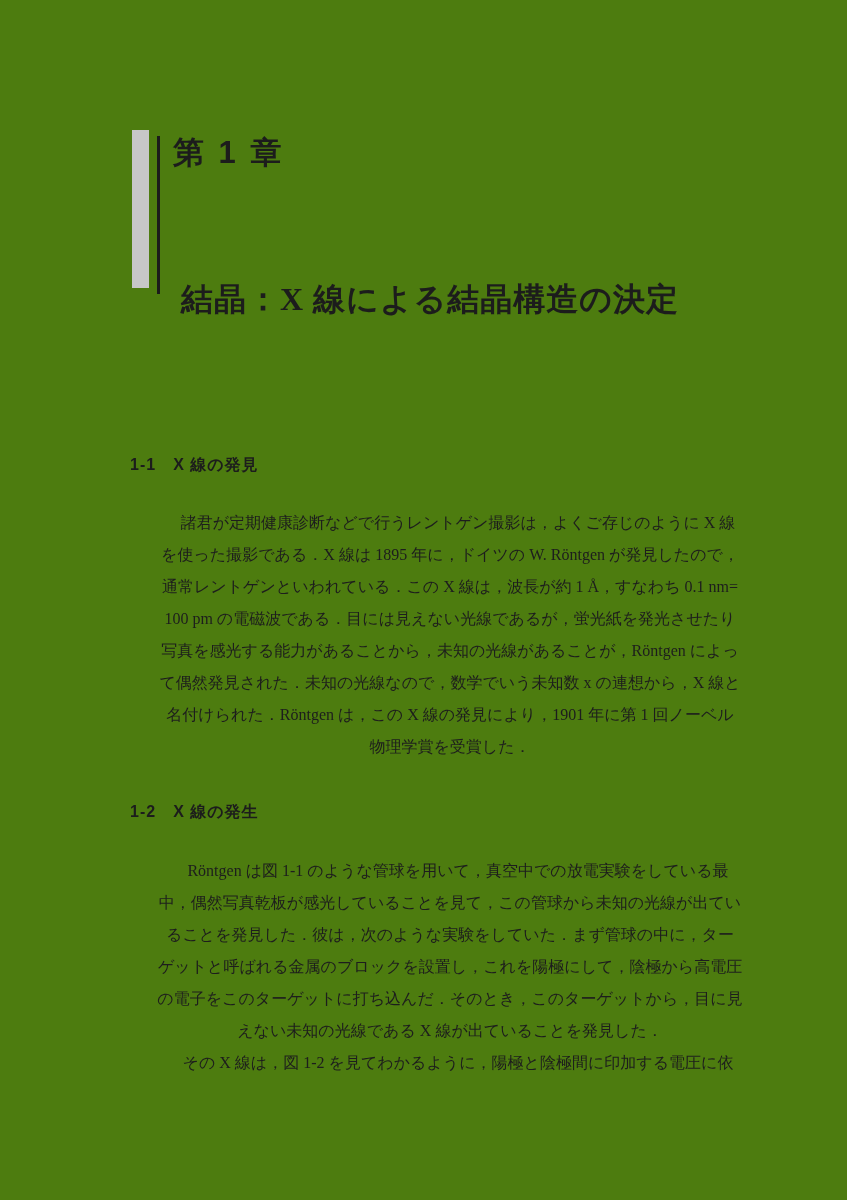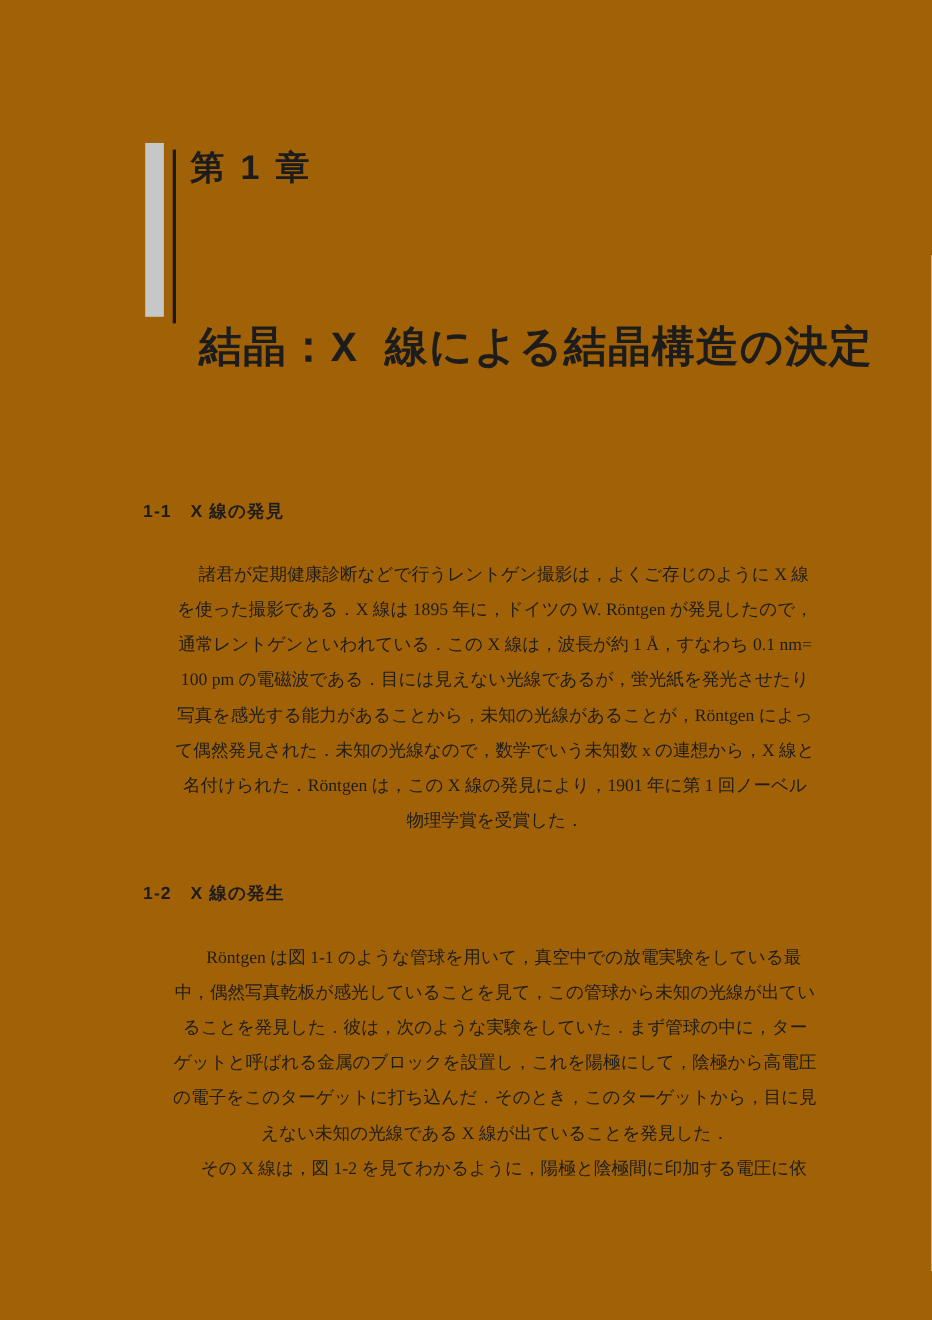--- a/index.html
+++ b/index.html
@@ -1,21 +1,21 @@
 <!DOCTYPE html>
 <html><head>
 <meta charset="utf-8">
 <style>
   * { margin: 0; padding: 0; box-sizing: border-box; }
   html, body { background: #ffffff; }
   .page {
     position: relative;
     width: 847px;
     height: 1200px;
-    background: #a16207;
+    background: #4d7c0f;
     overflow: hidden;
     color: #1d1d1d;
     font-family: "Liberation Serif", "DejaVu Serif", serif;
   }
   .chapter-bar {
     position: absolute;
     left: 132px;
     top: 130px;
     width: 17px;
     height: 158px;
@@ -36,23 +36,23 @@
     font-family: "Liberation Sans", "DejaVu Sans", sans-serif;
     font-size: 31px;
     font-weight: 600;
     letter-spacing: 3px;
     color: #1c1c1c;
     white-space: nowrap;
   }
   .chapter-title {
     position: absolute;
     left: 181px;
-    top: 288px;
-    font-family: Liberation Mono, monospace;
-    font-size: 39px;
+    top: 278px;
+    font-family: Liberation Serif, serif;
+    font-size: 32px;
     font-weight: 700;
     letter-spacing: 1px;
     color: #1c1c1c;
     white-space: nowrap;
   }
   .section-heading {
     position: absolute;
     left: 130px;
     font-family: "Liberation Sans", "DejaVu Sans", sans-serif;
     font-size: 16px;

